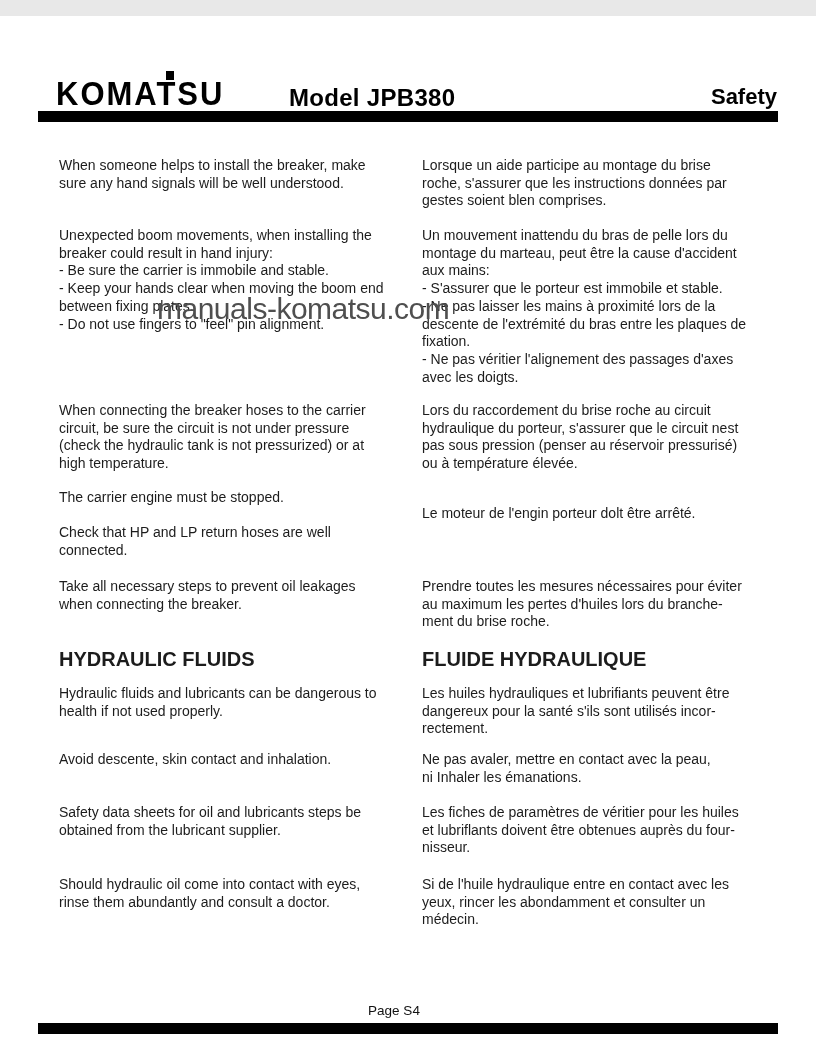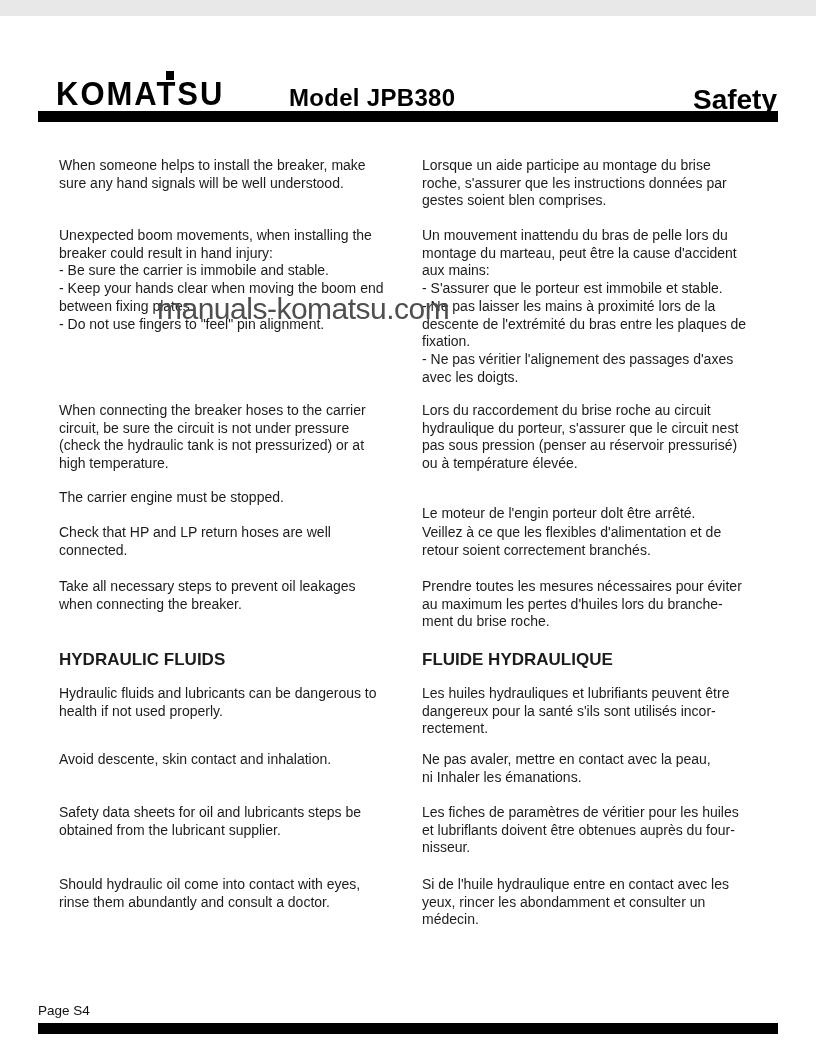--- a/index.html
+++ b/index.html
@@ -23,48 +23,48 @@
     position:absolute;left:166px;top:55px;
     width:8px;height:9px;background:#000;
   }
   .model-title{
     position:absolute;left:289px;top:68px;
     font-size:24px;font-weight:700;color:#000;letter-spacing:0.3px;
     white-space:nowrap;
   }
   .section-title{
     position:absolute;right:39px;top:68px;
-    font-size:28px;font-weight:700;color:#000;
+    font-size:22px;font-weight:700;color:#000;
     white-space:nowrap;
   }
   .rule{
     position:absolute;left:38px;width:740px;height:11px;background:#000;
   }
   .rule-top{top:95px;}
   .rule-bottom{top:1007px;}
   
   .par{
     position:absolute;
     width:370px;
     font-size:14px;line-height:17.7px;
     white-space:pre-line;
   }
   .par.en{left:59px;}
   .par.fr{left:422px;}
-  .par.heading{font-weight:700;font-size:17px;}
+  .par.heading{font-weight:700;font-size:20px;}
   
   .watermark{
     position:absolute;left:157px;top:276px;
     font-size:30px;font-weight:400;color:#4f4f4f;
     letter-spacing:-0.5px;white-space:nowrap;
   }
   
   .footer-page{
     position:absolute;left:38px;top:987px;width:712px;
-    text-align:left;font-size:13.5px;color:#111;
+    text-align:center;font-size:13.5px;color:#111;
   }
 </style>
 </head>
 <body>
 
 <div class="page">
 
   <div class="logo">KOMATSU</div>
   <div class="logo-mark"></div>
   <div class="model-title">Model JPB380</div>
@@ -100,22 +100,20 @@
   <div class="par fr" style="top:386px">Lors du raccordement du brise roche au circuit
 hydraulique du porteur, s'assurer que le circuit nest
 pas sous pression (penser au réservoir pressurisé)
 ou à température élevée.</div>
 
   <div class="par en" style="top:473px">The carrier engine must be stopped.</div>
   <div class="par fr" style="top:489px">Le moteur de l'engin porteur dolt être arrêté.</div>
 
   <div class="par en" style="top:508px">Check that HP and LP return hoses are well
 connected.</div>
-  <div class="par fr" style="top:508px">Veillez à ce que les flexibles d'alimentation et de
-retour soient correctement branchés.</div>
 
   <div class="par en" style="top:562px">Take all necessary steps to prevent oil leakages
 when connecting the breaker.</div>
   <div class="par fr" style="top:562px">Prendre toutes les mesures nécessaires pour éviter
 au maximum les pertes d'huiles lors du branche-
 ment du brise roche.</div>
 
   <div class="par en heading" style="top:635px">HYDRAULIC FLUIDS</div>
   <div class="par fr heading" style="top:635px">FLUIDE HYDRAULIQUE</div>
 

